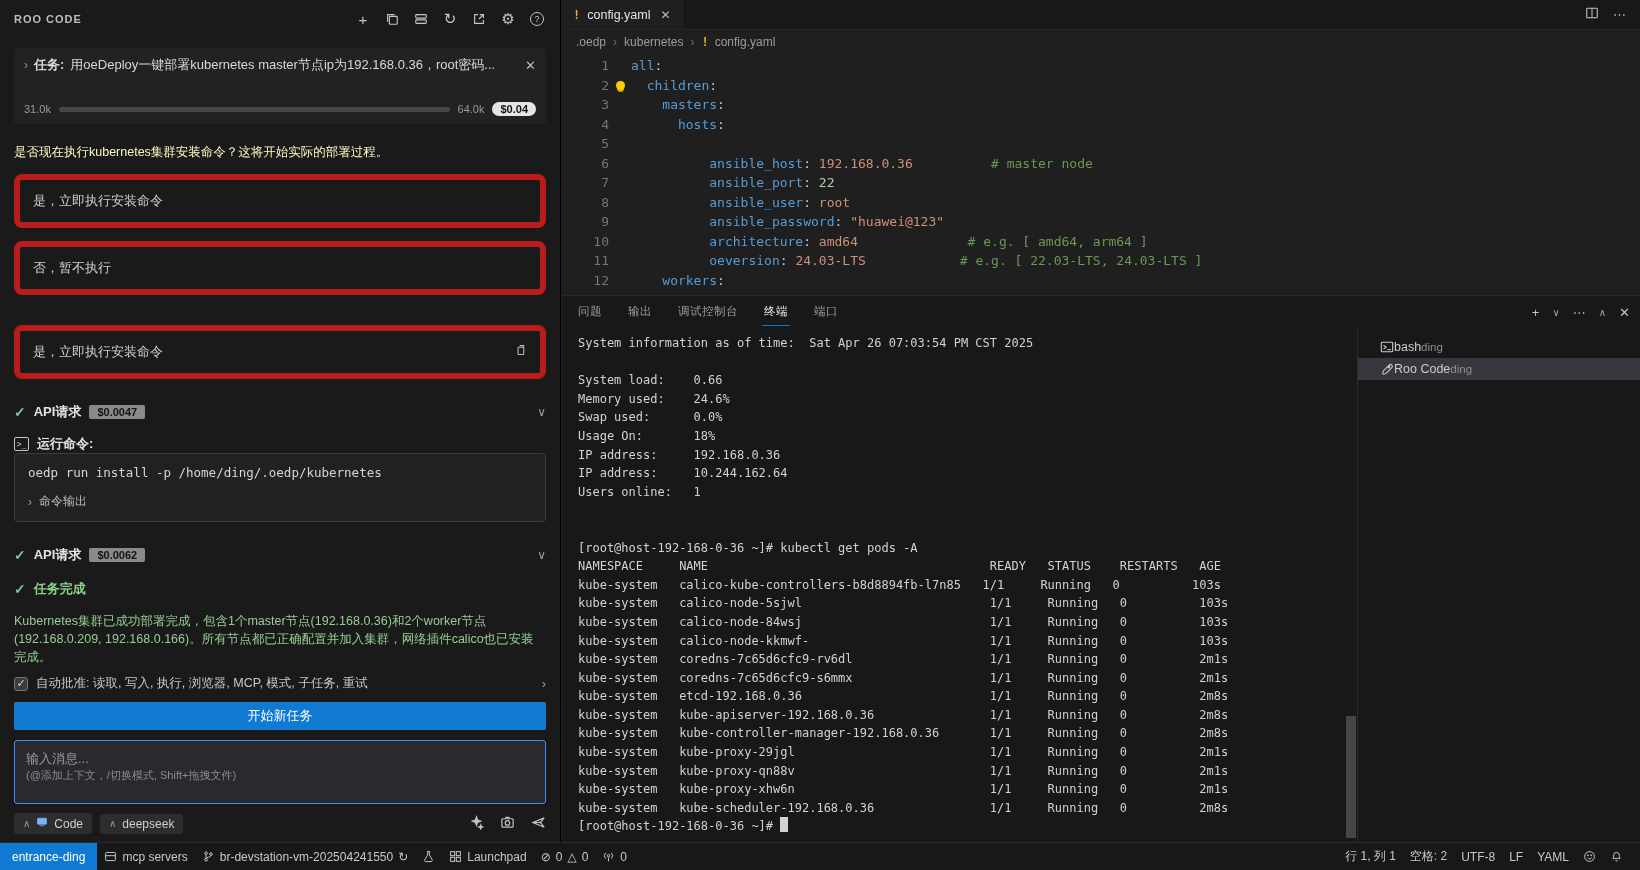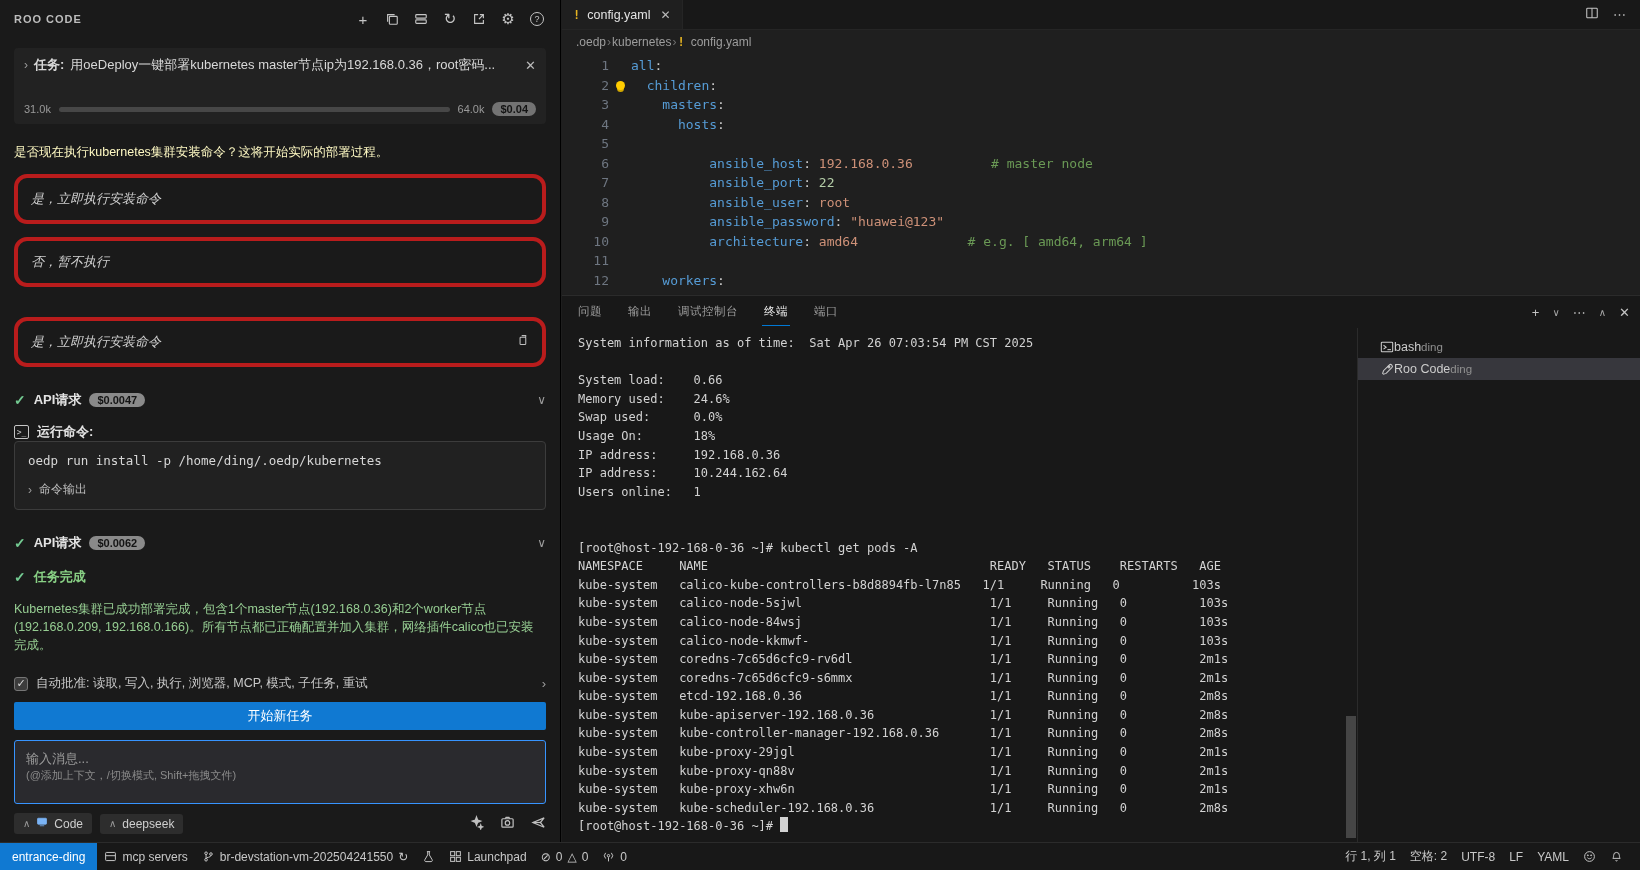--- a/index.html
+++ b/index.html
@@ -21,36 +21,36 @@
 
   .task-card { margin-top:16px; background:#222; border-radius:4px; padding:8px 10px; }
   .task-row { display:flex; align-items:center; gap:6px; color:#d8d8d8; }
   .task-caret { color:#9a9a9a; font-size:12px; }
   .task-label { font-weight:bold; white-space:nowrap; }
   .task-title { white-space:nowrap; overflow:hidden; text-overflow:ellipsis; flex:1; }
   .task-close { color:#bbb; margin-left:4px; }
   .progress-row { display:flex; align-items:center; gap:8px; margin-top:28px; font-size:11px; color:#9a9a9a; }
   .progress-track { flex:1; height:5px; background:#474747; border-radius:3px; overflow:hidden; }
   .progress-fill { height:100%; background:#d8d8d8; border-radius:3px; }
-  .cost-badge { background:#737373; color:#141414; font-size:11px; font-weight:bold;
+  .cost-badge { background:#e5e5e5; color:#141414; font-size:11px; font-weight:bold;
                 border-radius:9px; padding:1px 8px; }
 
   .question { margin-top:20px; color:#fef9c3; font-size:12.5px; }
 
-  .chat-btn { margin-top:13px; border:4px solid #b91c1c; border-radius:13px; background:transparent;
+  .chat-btn { margin-top:13px; border:6px solid #b91c1c; border-radius:8px; background:transparent;
               color:#cfcfcf; text-align:left; padding:12px 13px; font-size:13px; width:100%;
-              font-family:"Liberation Sans",sans-serif; display:flex; align-items:center; cursor:pointer;font-style:italic; }
+              font-family:"Liberation Sans",sans-serif; display:flex; align-items:center; cursor:pointer; }
   .chat-btn .copy-ic { margin-left:auto; }
   .chat-btn .copy-ic svg { width:13px; height:13px; stroke:#bdbdbd; fill:none; stroke-width:1.3; }
   .gap-lg { margin-top:30px; }
 
   .api-row { display:flex; align-items:center; gap:8px; margin-top:24px; }
   .check { color:#73c991; font-weight:bold; font-size:14px; }
   .api-label { font-weight:bold; color:#e3e3e3; }
-  .pill { background:#8a8a8a; color:#141414; font-size:11px; font-weight:bold; border-radius:7px; padding:1px 8px; }
+  .pill { background:#8a8a8a; color:#141414; font-size:11px; font-weight:bold; border-radius:2px; padding:1px 8px; }
   .row-chevron { margin-left:auto; color:#9d9d9d; font-size:12px; }
 
   .runcmd-row { display:flex; align-items:center; gap:8px; margin-top:14px; }
   .term-badge { width:15px; height:14px; border:1.2px solid #c5c5c5; border-radius:2px; color:#c5c5c5;
                 font-size:8px; display:flex; align-items:center; justify-content:center; font-family:"DejaVu Sans Mono",monospace; }
   .runcmd-label { font-weight:bold; color:#e3e3e3; }
 
   .cmd-box { background:#212121; border:1px solid #3c3c3c; border-radius:4px; padding:11px 13px; }
   .cmd-text { font-family:"DejaVu Sans Mono",monospace; font-size:12.5px; color:#d6d6d6; }
   .cmd-out { margin-top:13px; color:#bdbdbd; font-size:12px; display:flex; gap:7px; align-items:center; cursor:pointer; }
@@ -81,21 +81,21 @@
 
   
   .main { position:absolute; left:562px; top:0; width:1078px; height:842px; }
   .tabbar { height:30px; background:#181818; display:flex; align-items:stretch; border-bottom:1px solid #252525; }
   .tab { background:#1f1f1f; display:flex; align-items:center; gap:7px; padding:0 11px;
          font-size:12.5px; color:#e4e4e4; border-right:1px solid #252525; cursor:pointer; }
   .yaml-ic { color:#e6b422; font-weight:bold; font-family:"DejaVu Sans Mono",monospace; font-size:12px; }
   .tab-close { color:#bdbdbd; font-size:12px; margin-left:3px; }
   .tab-actions { margin-left:auto; display:flex; align-items:center; gap:14px; padding-right:14px; color:#c5c5c5; }
   .tab-actions svg { width:14px; height:14px; stroke:#c5c5c5; fill:none; stroke-width:1.2; }
-  .breadcrumb { height:23px; display:flex; align-items:center; gap:1px; padding-left:14px;
+  .breadcrumb { height:23px; display:flex; align-items:center; gap:7px; padding-left:14px;
                 font-size:12px; color:#9d9d9d; background:#1f1f1f; }
   .crumb { cursor:pointer; display:flex; gap:6px; align-items:center; }
   .crumb-sep { color:#6f6f6f; }
 
   .code { position:relative; height:241px; background:#1f1f1f; overflow:hidden;
           font-family:"DejaVu Sans Mono",monospace; font-size:13px; line-height:19.5px; padding-top:3px; }
   .code-line { display:flex; white-space:pre; }
   .ln { width:47px; text-align:right; color:#6e7681; flex:none; }
   .bulb-slot { width:22px; flex:none; display:flex; align-items:center; justify-content:center; }
   .bulb { width:9px; height:9px; border-radius:50%; background:#ffcc00; box-shadow:0 3px 0 -1px #d2a800; }
@@ -316,21 +316,21 @@
         <div class="code-line"><span class="ln">1</span><span class="bulb-slot"></span><span class="ct"><span class="tk-k">all</span><span class="tk-p">:</span></span></div>
         <div class="code-line"><span class="ln">2</span><span class="bulb-slot"><span class="bulb"></span></span><span class="ct"><span>  </span><span class="tk-k">children</span><span class="tk-p">:</span></span></div>
         <div class="code-line"><span class="ln">3</span><span class="bulb-slot"></span><span class="ct"><span>    </span><span class="tk-k">masters</span><span class="tk-p">:</span></span></div>
         <div class="code-line"><span class="ln">4</span><span class="bulb-slot"></span><span class="ct"><span>      </span><span class="tk-k">hosts</span><span class="tk-p">:</span></span></div>
         <div class="code-line"><span class="ln">5</span><span class="bulb-slot"></span></div>
         <div class="code-line"><span class="ln">6</span><span class="bulb-slot"></span><span class="ct"><span>          </span><span class="tk-k">ansible_host</span><span class="tk-p">:</span><span class="tk-v"> 192.168.0.36</span><span>          </span><span class="tk-c"># master node</span></span></div>
         <div class="code-line"><span class="ln">7</span><span class="bulb-slot"></span><span class="ct"><span>          </span><span class="tk-k">ansible_port</span><span class="tk-p">:</span><span class="tk-n"> 22</span></span></div>
         <div class="code-line"><span class="ln">8</span><span class="bulb-slot"></span><span class="ct"><span>          </span><span class="tk-k">ansible_user</span><span class="tk-p">:</span><span class="tk-v"> root</span></span></div>
         <div class="code-line"><span class="ln">9</span><span class="bulb-slot"></span><span class="ct"><span>          </span><span class="tk-k">ansible_password</span><span class="tk-p">:</span><span class="tk-s"> "huawei@123"</span></span></div>
         <div class="code-line"><span class="ln">10</span><span class="bulb-slot"></span><span class="ct"><span>          </span><span class="tk-k">architecture</span><span class="tk-p">:</span><span class="tk-v"> amd64</span><span>              </span><span class="tk-c"># e.g. [ amd64, arm64 ]</span></span></div>
-        <div class="code-line"><span class="ln">11</span><span class="bulb-slot"></span></div>
+        <div class="code-line"><span class="ln">11</span><span class="bulb-slot"></span><span class="ct"><span>          </span><span class="tk-k">oeversion</span><span class="tk-p">:</span><span class="tk-v"> 24.03-LTS</span><span>            </span><span class="tk-c"># e.g. [ 22.03-LTS, 24.03-LTS ]</span></span></div>
         <div class="code-line"><span class="ln">12</span><span class="bulb-slot"></span><span class="ct"><span>    </span><span class="tk-k">workers</span><span class="tk-p">:</span></span></div>
         <div class="code-line"><span class="ln">13</span><span class="bulb-slot"></span><span class="ct"><span>      </span><span class="tk-k">hosts</span><span class="tk-p">:</span></span></div>
       </div>
 
     <div class="panel">
       <div class="panel-head">
         <span class="panel-tabs" id="panel-tabs">
             <span class="ptab">问题</span>
             <span class="ptab">输出</span>
             <span class="ptab">调试控制台</span>

